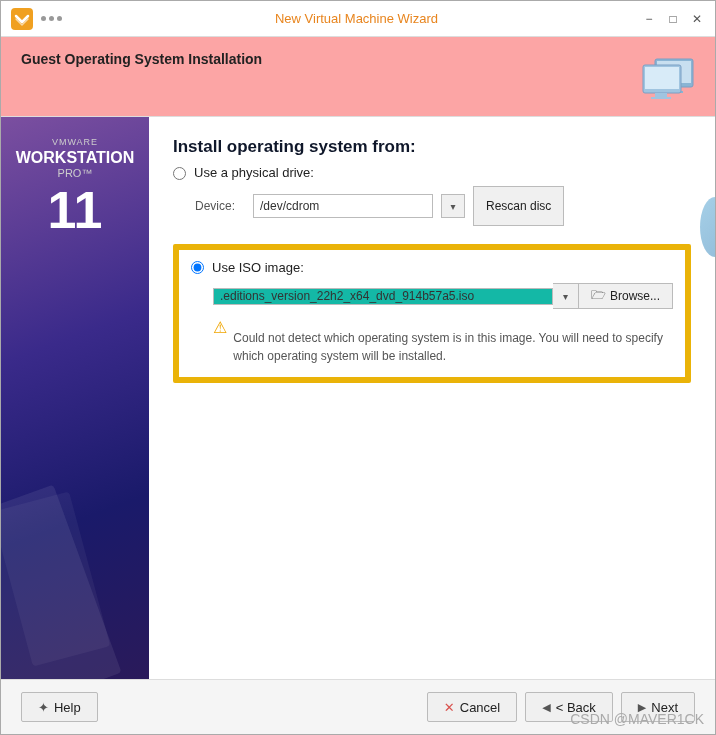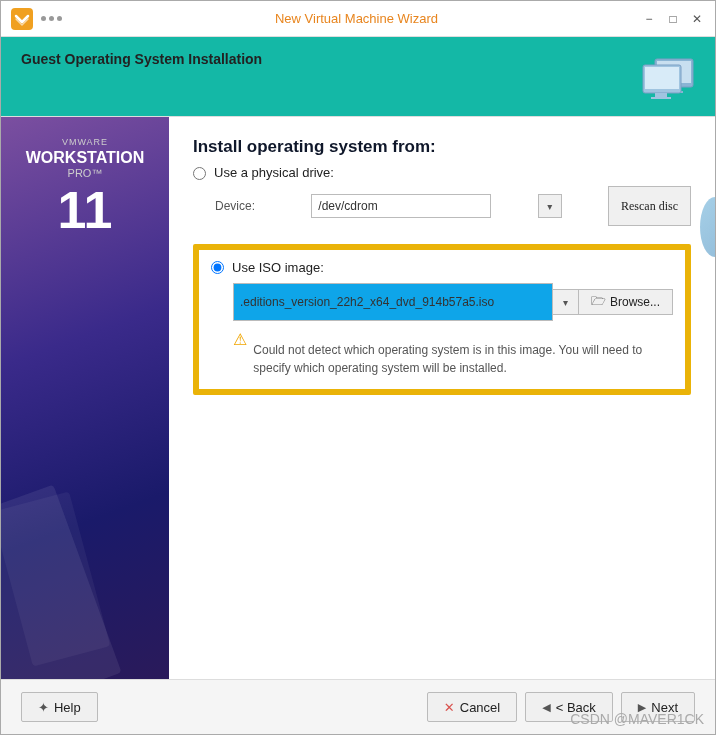--- a/index.html
+++ b/index.html
@@ -67,21 +67,21 @@
       color: #555;
       font-size: 12px;
     }
 
     .header-section {
       padding: 14px 20px 12px 20px;
       border-bottom: 1px solid #ddd;
       display: flex;
       align-items: flex-start;
       justify-content: space-between;
-      background: #14b8a6;
+      background: #fca5a5;
     }
     .header-text h2 {
       font-size: 14px;
       font-weight: bold;
       color: #222;
       margin-bottom: 6px;
     }
     .header-text p {
       font-size: 12px;
       color: #444;
@@ -92,21 +92,21 @@
       margin-top: 4px;
       flex-shrink: 0;
     }
 
     .content-area {
       display: flex;
       flex: 1;
       overflow: hidden;
     }
     .sidebar {
-      width: 168px;
+      width: 148px;
       background: linear-gradient(160deg, #7b4fa0 0%, #3a2a8a 40%, #1a1a6a 70%, #2a1a5a 100%);
       display: flex;
       flex-direction: column;
       align-items: center;
       padding-top: 20px;
       flex-shrink: 0;
     }
     .sidebar-logo {
       text-align: center;
       color: #fff;
@@ -194,21 +194,20 @@
     .option-label {
       font-size: 13px;
       color: #222;
     }
     .sub-row {
       margin-left: 22px;
       margin-top: 6px;
       display: flex;
       align-items: center;
       gap: 8px;
-      justify-content: space-between;
     }
     .sub-label {
       font-size: 12px;
       color: #555;
       min-width: 50px;
     }
     .device-input {
       flex: 1;
       height: 24px;
       border: 1px solid #bbb;
@@ -231,21 +230,20 @@
       color: #555;
     }
     .rescan-btn {
       height: 40px;
       padding: 0 12px;
       border: 1px solid #bbb;
       background: #f0f0f0;
       cursor: pointer;
       font-size: 12px;
       color: #222;
-      font-family: Liberation Serif, serif;
     }
 
     .iso-section {
       border: 6px solid #eab308;
       padding: 10px 12px 12px 12px;
       margin-left: 0;
       margin-top: 4px;
       border-radius: 2px;
     }
     .iso-option-row {
@@ -254,26 +252,26 @@
       gap: 8px;
       margin-bottom: 8px;
     }
     .iso-file-row {
       margin-left: 22px;
       display: flex;
       align-items: center;
       gap: 0;
     }
     .iso-input {
-      height: 38px;
+      height: 17px;
       border: 1px solid #bbb;
       padding: 4px 6px;
       font-size: 12px;
       color: #333;
-      background: #0ea5e9;
+      background: #14b8a6;
       flex: 1;
       min-width: 0;
     }
     .iso-dropdown-btn {
       height: 26px;
       width: 26px;
       border: 1px solid #bbb;
       border-left: none;
       background: #f0f0f0;
       cursor: pointer;

